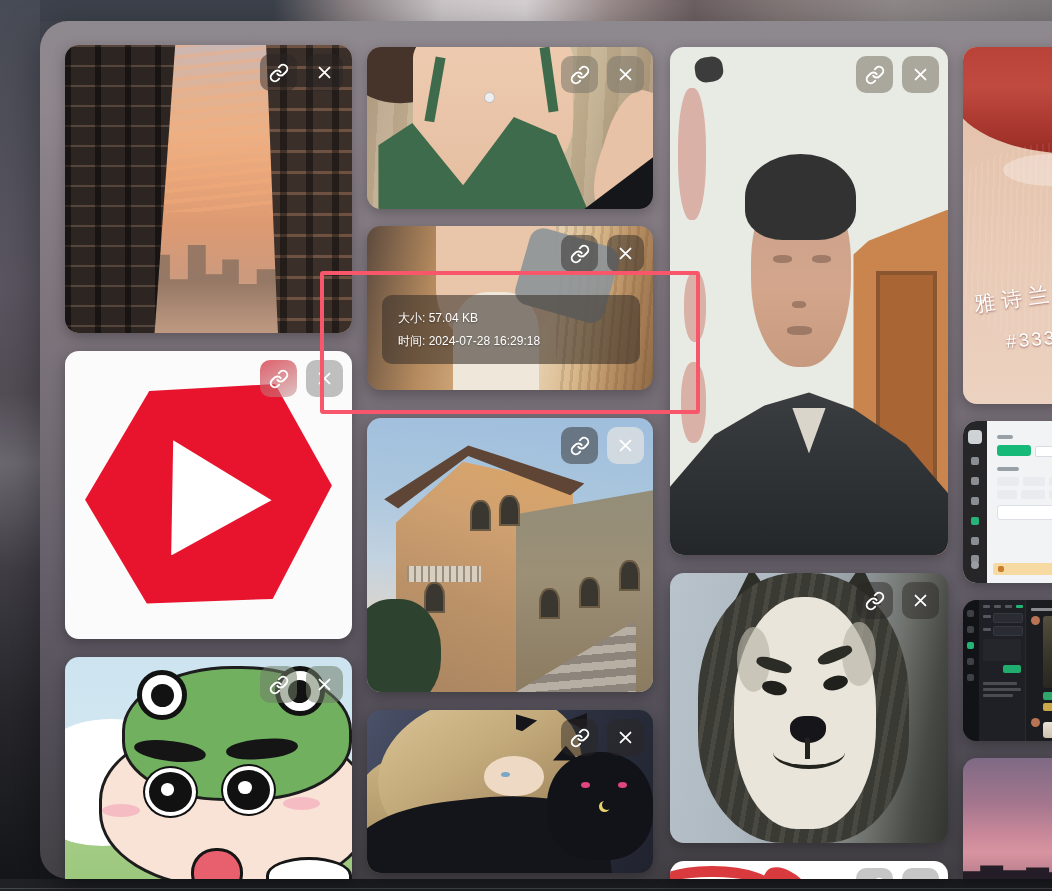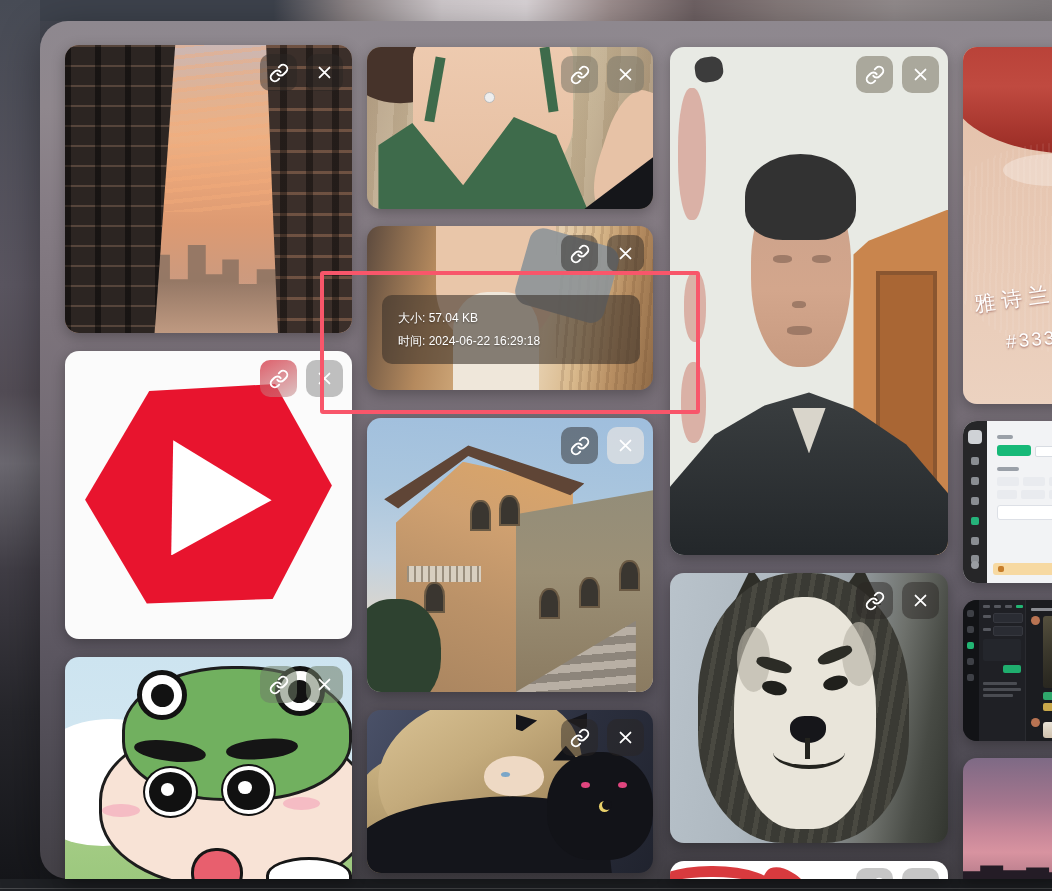--- a/index.html
+++ b/index.html
@@ -595,16 +595,16 @@
 
 <div class="card" style="left:963px;top:758px;width:287px;height:121px;border-radius:14px 14px 0 0;">
   <div class="art">
     <div class="pk-bg"></div>
     <div class="pk-sil"></div>
   </div>
 </div>
 
 <div class="tooltip">
   <div>大小: 57.04 KB</div>
-  <div>时间: 2024-06-22 16:29:18</div>
+  <div>时间: 2024-07-28 16:29:18</div>
 </div>
 
 <div class="annotation"></div>
 
 </body></html>

